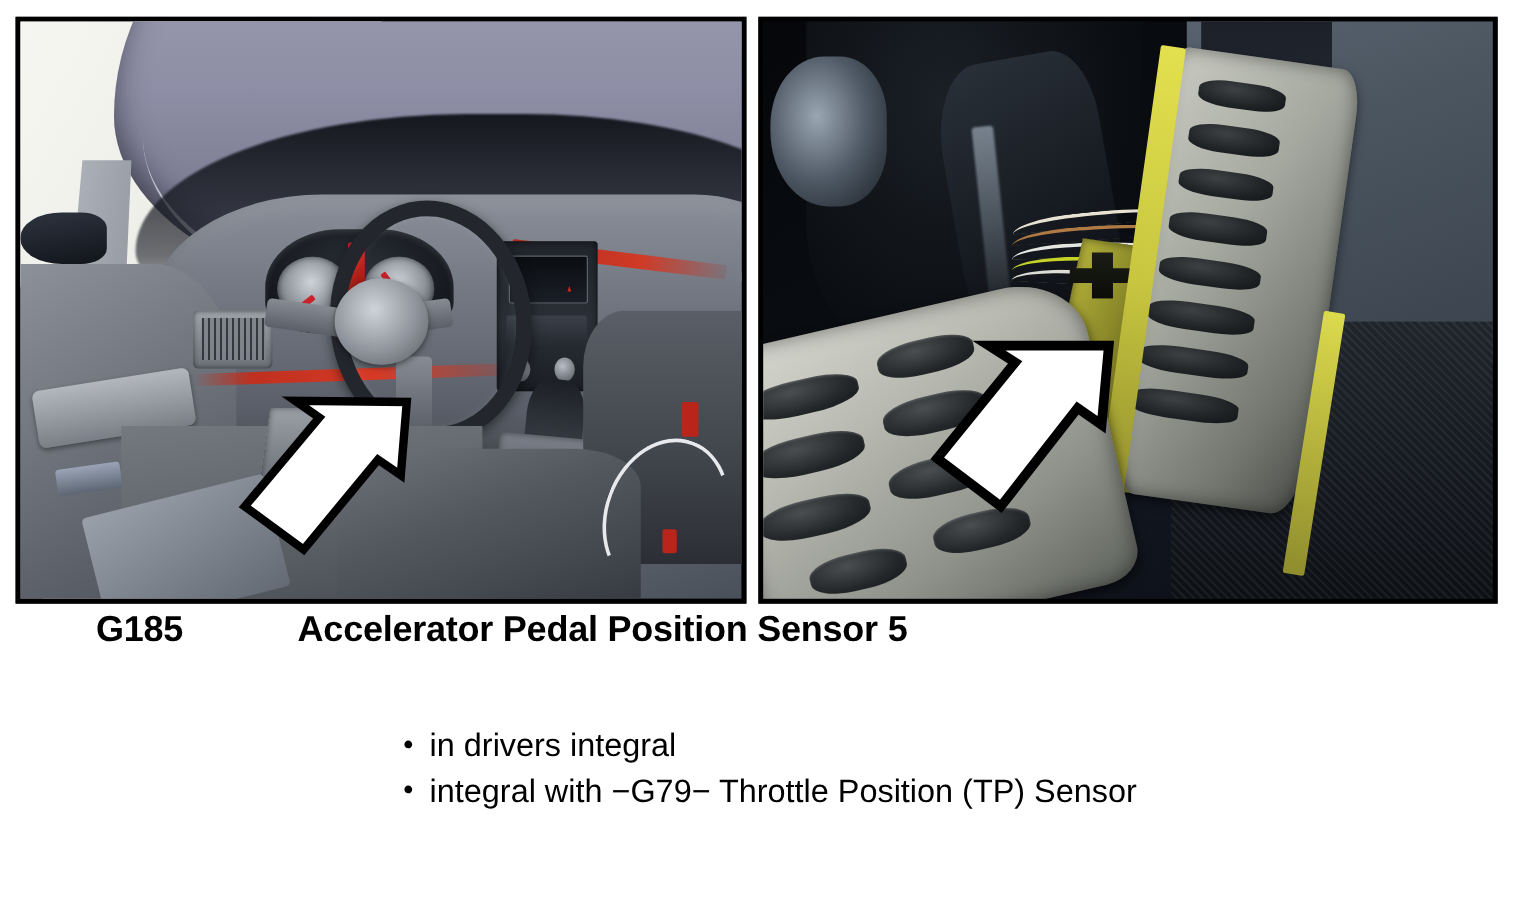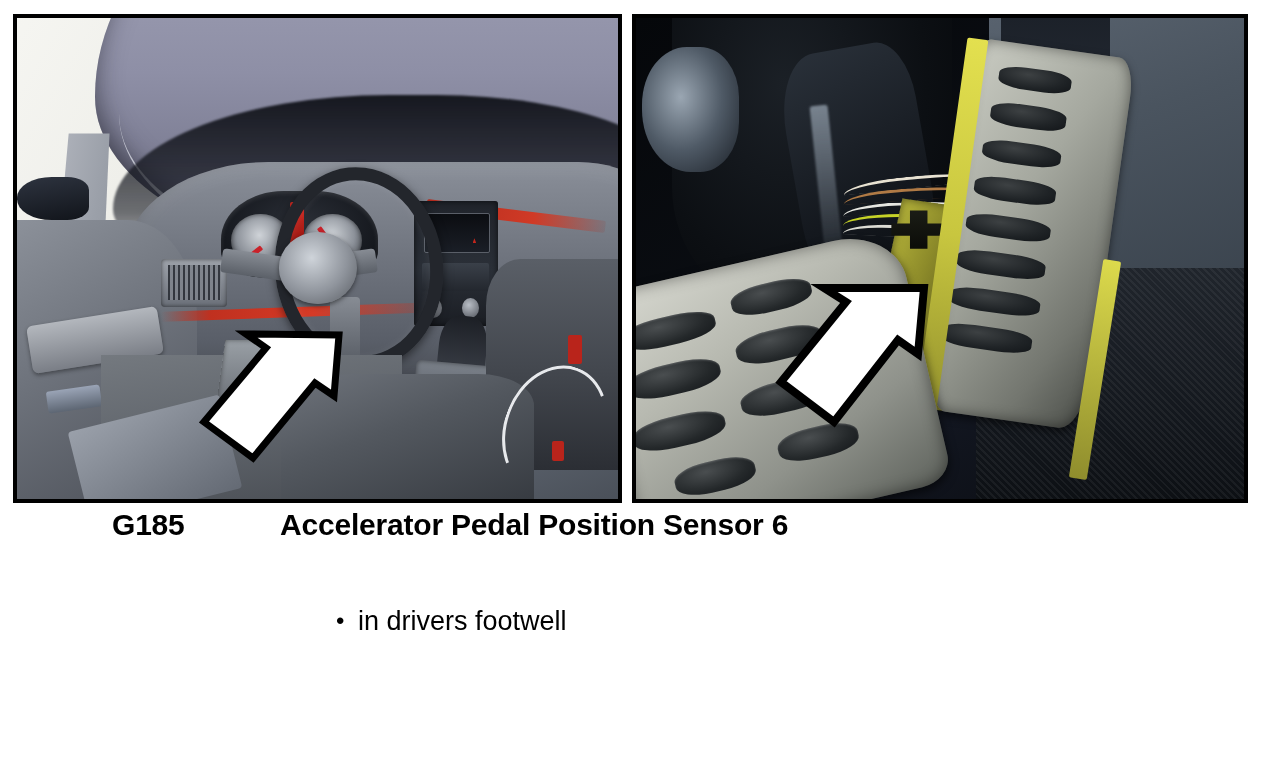--- a/index.html
+++ b/index.html
@@ -394,21 +394,21 @@
 
   
   .arrow-svg { position: absolute; overflow: visible; }
   #arrow-left  { left: 196px; top: 330px; width: 150px; height: 135px; }
   #arrow-right { left: 772px; top: 282px; width: 160px; height: 146px; }
 
   
   .caption-row {
     position: absolute;
     left: 0; top: 508px;
-    width: 1128px; height: 56px; margin-left: 32px;
+    width: 1128px; height: 56px;
   }
   .caption-code {
     position: absolute;
     left: 80px; top: 0;
     font-size: 30px;
     font-weight: bold;
     color: #000000;
     letter-spacing: -0.2px;
     white-space: nowrap;
   }
@@ -560,18 +560,19 @@
     <polygon points="143,5 138,66 119,53 57,128 8,92 70,18 50,4" fill="#ffffff" stroke="#000000" stroke-width="7" stroke-linejoin="miter"></polygon>
   </svg>
 
   <svg class="arrow-svg" id="arrow-right" viewBox="0 0 160 146">
     <polygon points="152,6 146,72 126,58 62,140 9,100 74,20 52,6" fill="#ffffff" stroke="#000000" stroke-width="8" stroke-linejoin="miter"></polygon>
   </svg>
 </div>
 
 <div class="caption-row">
   <div class="caption-code">G185</div>
-  <div class="caption-title">Accelerator Pedal Position Sensor 6</div>
+  <div class="caption-title">Accelerator Pedal Position Sensor 5</div>
 </div>
 
 <ul class="bullet-list">
-  <li class="bullet-item">in drivers footwell</li>
+  <li class="bullet-item">in drivers integral</li>
+  <li class="bullet-item">integral with −G79− Throttle Position (TP) Sensor</li>
 </ul>
 
 </body></html>

